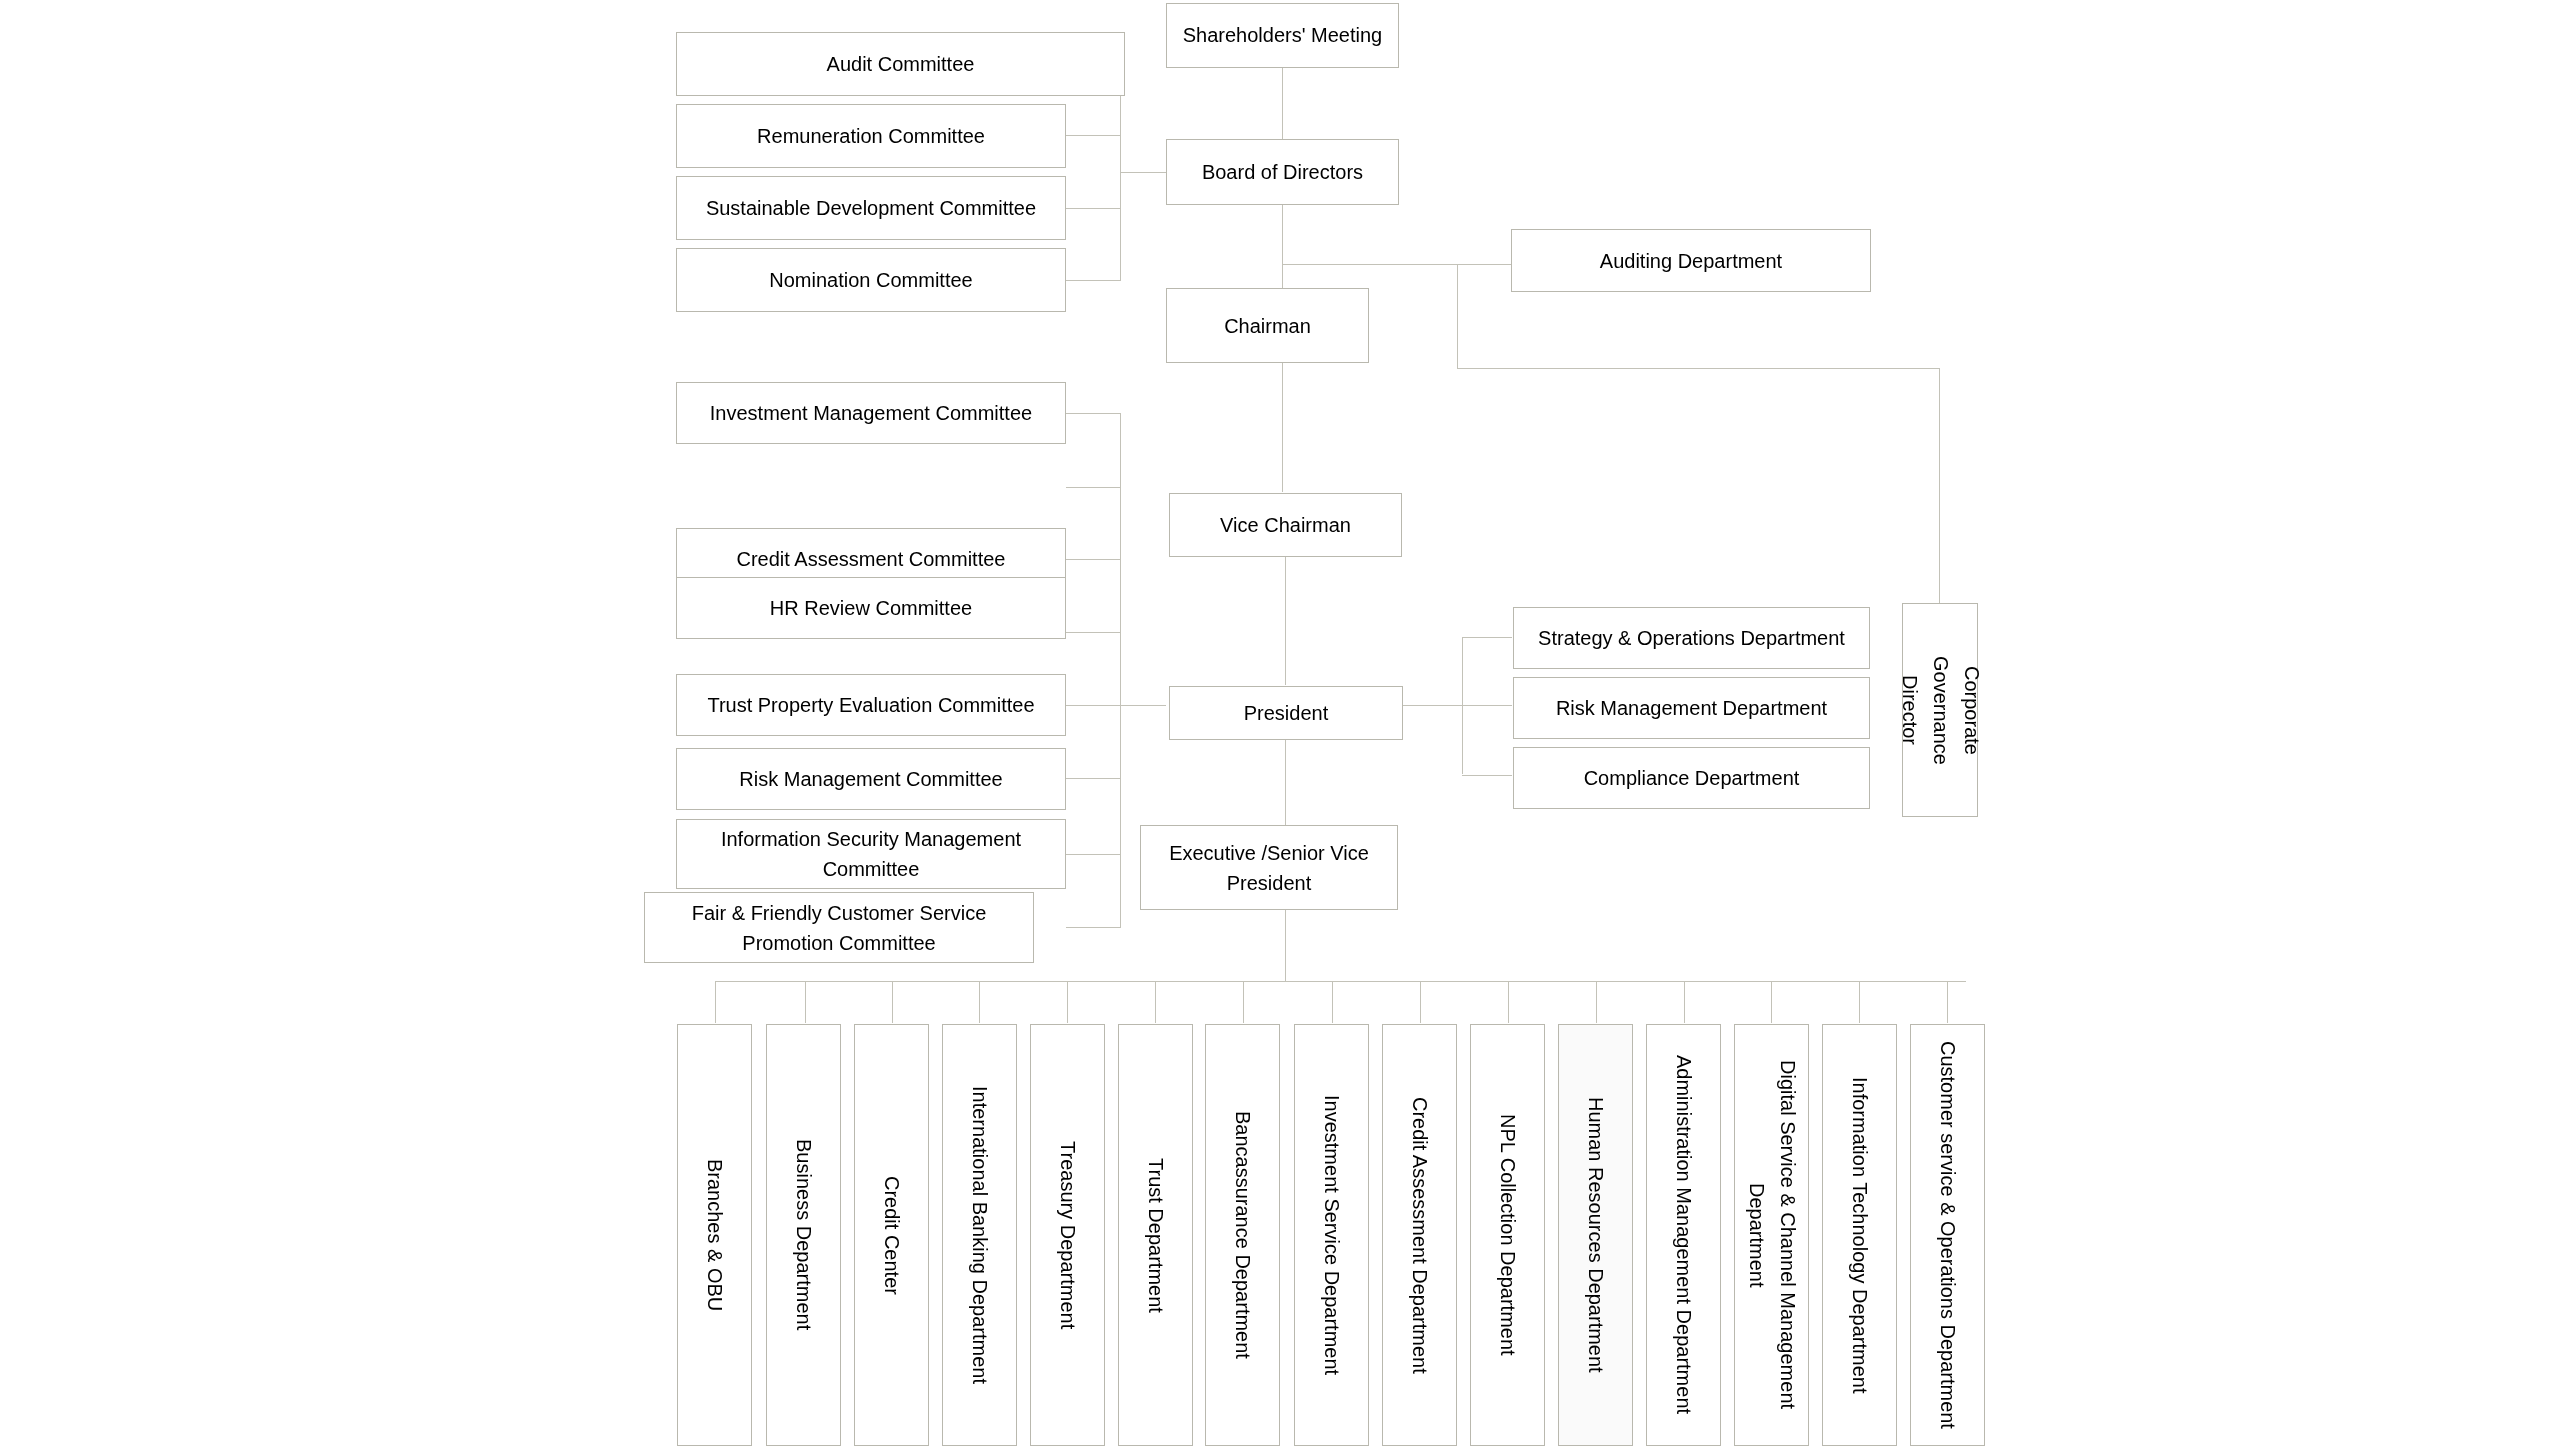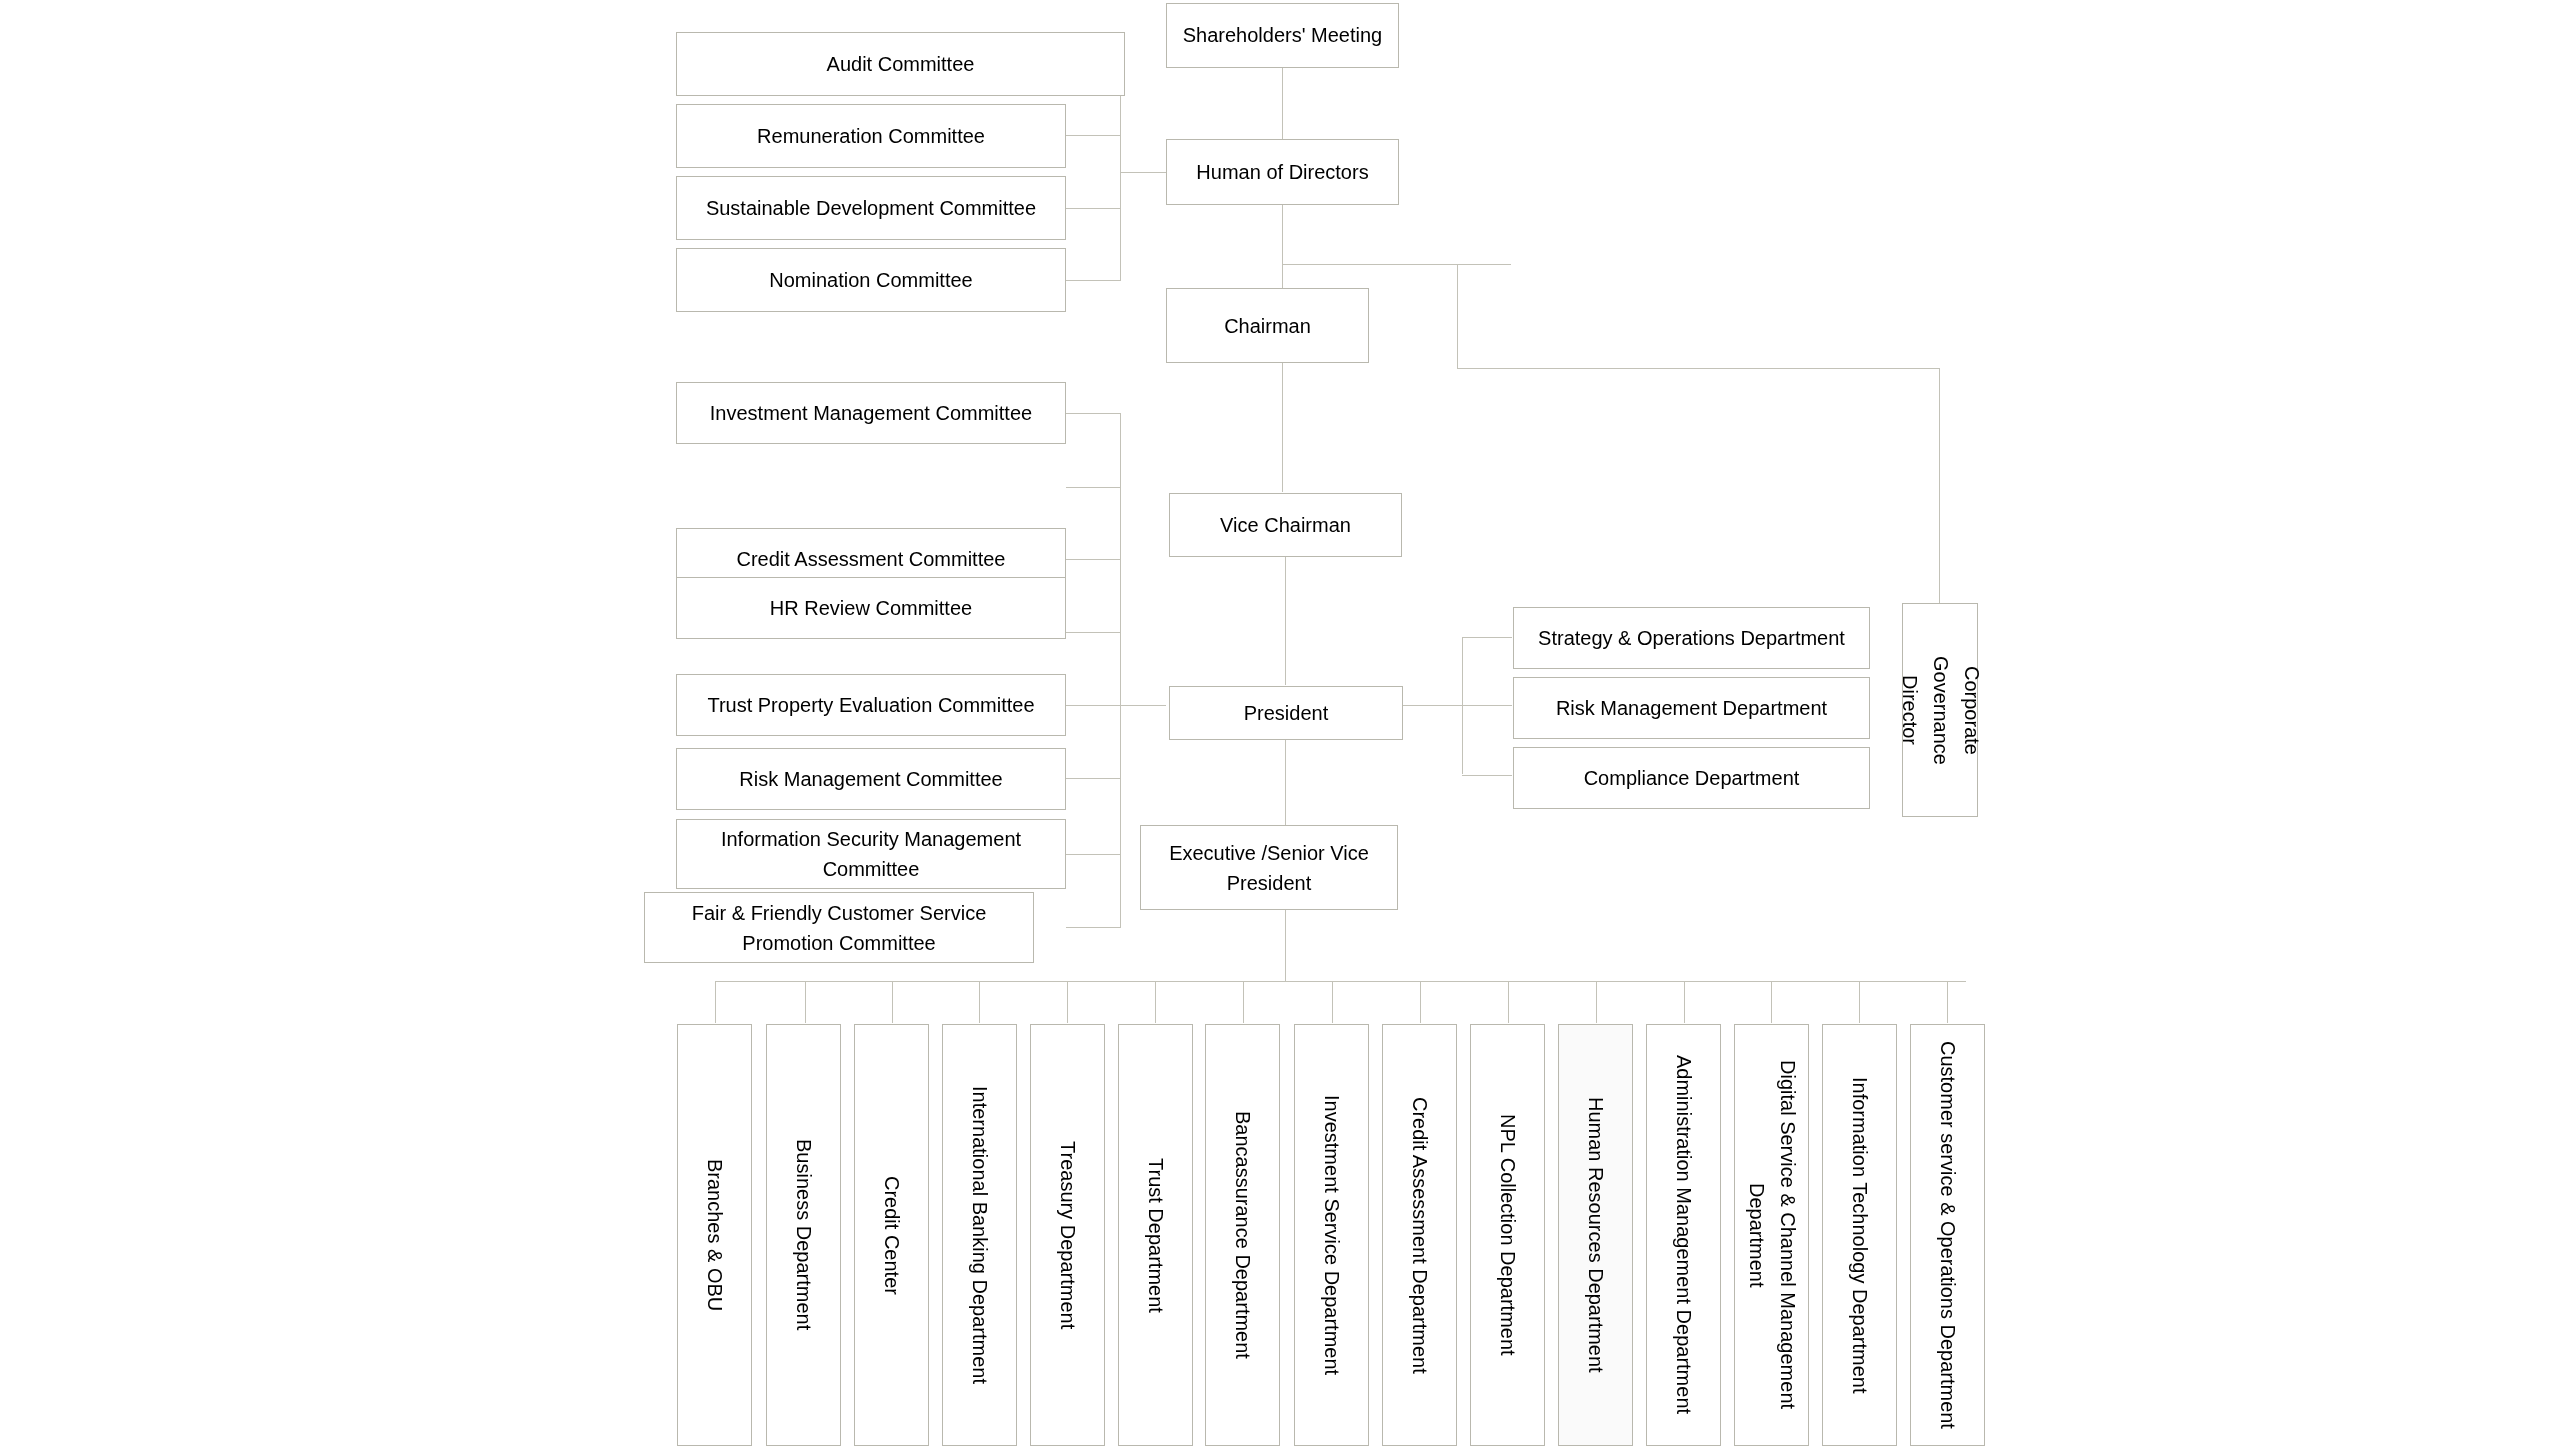--- a/index.html
+++ b/index.html
@@ -101,39 +101,42 @@
   <div class="edge v" style="left:1684px;top:981px;height:42px;"></div>
   <div class="edge v" style="left:1771px;top:981px;height:42px;"></div>
   <div class="edge v" style="left:1859px;top:981px;height:42px;"></div>
   <div class="edge v" style="left:1947px;top:981px;height:42px;"></div>
 
   <div class="node" style="left:1166px;top:2.9px;width:233px;height:65px;">
     <span class="lbl">Shareholders' Meeting</span>
   </div>
 
   <div class="node" style="left:1166px;top:139px;width:233px;height:66px;">
-    <span class="lbl">Human of Directors</span>
+    <span class="lbl">Board of Directors</span>
   </div>
 
   <div class="node" style="left:1166px;top:288px;width:203px;height:75px;">
     <span class="lbl">Chairman</span>
   </div>
 
   <div class="node" style="left:1169px;top:493px;width:233px;height:64px;">
     <span class="lbl">Vice Chairman</span>
   </div>
 
   <div class="node" style="left:1169px;top:686px;width:234px;height:54px;">
     <span class="lbl">President</span>
   </div>
 
   <div class="node" style="left:1140px;top:825px;width:258px;height:85px;">
     <span class="lbl">Executive /Senior Vice President</span>
   </div>
 
+  <div class="node" style="left:1511px;top:229px;width:360px;height:63px;">
+    <span class="lbl">Auditing Department</span>
+  </div>
 
   <div class="node vert" style="left:1902px;top:603px;width:76px;height:214px;">
     <span class="lbl">Director</span>
     <span class="lbl">Corporate Governance</span>
   </div>
 
   <div class="node" style="left:676px;top:32px;width:449px;height:64px;align-items:center;">
     <span class="lbl">Audit Committee</span>
   </div>
   <div class="node" style="left:676px;top:104px;width:390px;height:64px;">

